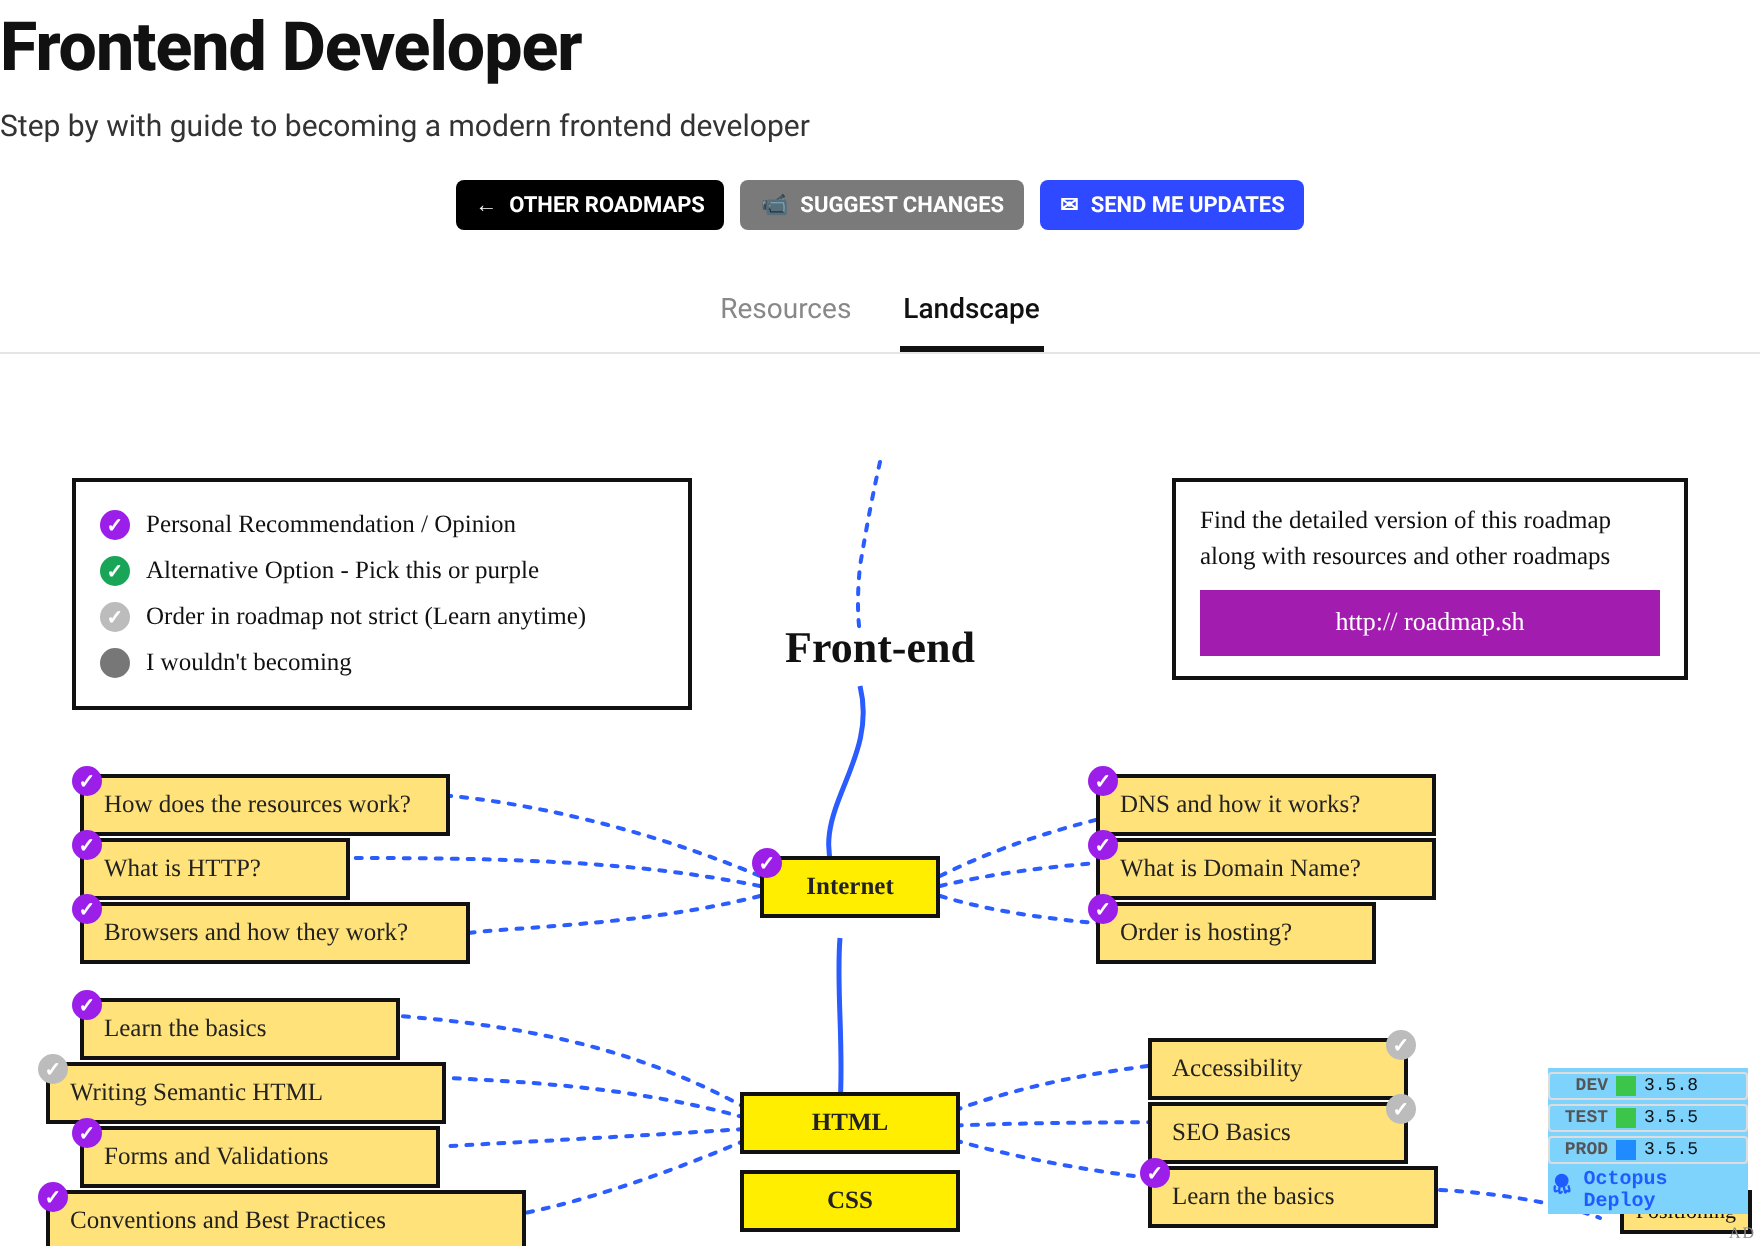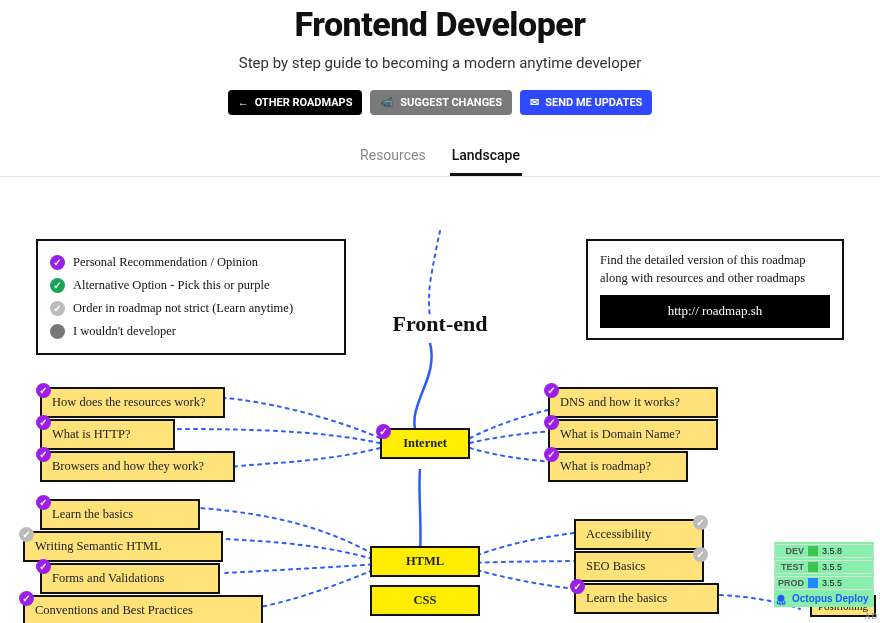--- a/index.html
+++ b/index.html
@@ -1,17 +1,17 @@
 <!DOCTYPE html>
 <html><head>
   <meta charset="utf-8">
   <style>
     * { margin: 0; padding: 0; box-sizing: border-box; }
     body { font-family: -apple-system, BlinkMacSystemFont, "Segoe UI", Roboto, sans-serif; background: #fff; color: #111; width: 880px; height: 623px; overflow: hidden; position: relative; }
-    .header { text-align: center; padding-top: 4px; }
+    .header { text-align: left; padding-top: 4px; }
     .title { font-size: 34px; font-weight: 800; letter-spacing: -0.5px; }
     .subtitle { margin-top: 10px; font-size: 15px; color: #333; }
     .btn-row { display: flex; justify-content: center; gap: 8px; margin-top: 18px; }
     .pill { display: inline-flex; align-items: center; gap: 6px; font-size: 11px; font-weight: 700; padding: 6px 10px; border-radius: 4px; color: #fff; cursor: pointer; }
     .pill.black { background: #000; }
     .pill.gray  { background: #7a7a7a; }
     .pill.blue  { background: #2e49ff; }
     .tabs { display: flex; justify-content: center; gap: 22px; margin-top: 24px; border-bottom: 1px solid #e5e5e5; }
     .tab { font-size: 14px; padding: 8px 2px 10px; color: #888; cursor: pointer; }
     .tab.active { color: #111; border-bottom: 3px solid #111; font-weight: 500; }
@@ -19,48 +19,48 @@
     
     .box { position: absolute; border: 2px solid #111; background: #fff; }
     .legend { top: 56px; left: 36px; width: 310px; padding: 10px 12px; }
     .legend-row { display: flex; align-items: center; gap: 8px; font-size: 12.5px; color: #111; padding: 4px 0; }
     .dot { width: 15px; height: 15px; border-radius: 50%; display: inline-flex; align-items: center; justify-content: center; color: #fff; font-size: 10px; font-weight: 700; }
     .dot.purple { background: #9b1fe8; }
     .dot.green  { background: #18a558; }
     .dot.lgray  { background: #bcbcbc; }
     .dot.dgray  { background: #777; }
     .promo { top: 56px; right: 36px; width: 258px; padding: 10px 12px; font-size: 12.5px; line-height: 1.45; margin-left: 41px; }
-    .promo-btn { display: block; text-align: center; margin-top: 8px; background: #000000; color: #fff; padding: 7px 0; font-size: 13px; cursor: pointer; font-family: inherit; }
+    .promo-btn { display: block; text-align: center; margin-top: 8px; background: #a21caf; color: #fff; padding: 7px 0; font-size: 13px; cursor: pointer; font-family: inherit; }
     .centerlabel { position: absolute; top: 128px; left: 50%; transform: translateX(-50%); font-size: 22px; font-weight: 700; font-family: "Comic Sans MS", cursive; }
     
     .node { position: absolute; border: 2px solid #111; background: #ffe27a; font-size: 12.5px; padding: 6px 10px; font-family: "Comic Sans MS", cursive; color: #222; }
     .node.main { background: #ffee00; font-weight: 700; text-align: center; }
     .badge { position: absolute; width: 15px; height: 15px; border-radius: 50%; top: -6px; left: -6px; display:flex; align-items:center; justify-content:center; color:#fff; font-size:10px; font-weight:700; }
     .b-purple { background:#9b1fe8; } .b-gray { background:#bcbcbc; }
     
     svg.wires { position:absolute; top:0; left:0; width:880px; height:440px; pointer-events:none; }
     .dash { stroke:#2a5cff; stroke-width:2; stroke-dasharray:3 5; fill:none; stroke-linecap:round; }
     .solid { stroke:#2a5cff; stroke-width:2.5; fill:none; }
     
-    .ad { position:absolute; right:6px; bottom:16px; width:100px; font-family:Liberation Sans, sans-serif; font-size:9px; background:#86efac; }
+    .ad { position:absolute; right:6px; bottom:16px; width:100px; font-family:Liberation Mono, monospace; font-size:9px; background:#7dd3fc; }
     .ad-row { display:flex; align-items:center; gap:4px; margin:2px 0; padding:1px 3px; border:1px solid #ddd; border-radius:2px; }
     .ad-tag { font-weight:700; color:#555; width:26px; text-align:right; }
     .sq { width:10px; height:10px; display:inline-block; }
     .sq.g{background:#3cc54b;} .sq.b{background:#1f8bff;}
     .ad-brand { display:flex; gap:4px; color:#1f5cff; font-weight:700; margin-top:3px; font-size:10px;}
     .octo{width:14px;height:14px;}
     .ad-label{position:absolute;right:2px;bottom:2px;font-size:8px;color:#888;letter-spacing:1px;}
     .side-node{position:absolute; border:2px solid #111; background:#ffe27a; font-size:11px; padding:3px 6px; right:4px; bottom:0;}
   </style>
 </head>
 <body>
 
 <div class="header">
   <div class="title">Frontend Developer</div>
-  <div class="subtitle">Step by step guide to becoming a modern anytime developer</div>
+  <div class="subtitle">Step by with guide to becoming a modern frontend developer</div>
   <div class="btn-row">
     <div class="pill black">
         <span>←</span>
         <span>OTHER ROADMAPS</span>
       </div>
     <div class="pill gray">
         <span>📹</span>
         <span>SUGGEST CHANGES</span>
       </div>
     <div class="pill blue">
@@ -106,42 +106,42 @@
     <div class="legend-row">
         <span class="dot green">✓</span>
         <span>Alternative Option - Pick this or purple</span>
       </div>
     <div class="legend-row">
         <span class="dot lgray">✓</span>
         <span>Order in roadmap not strict (Learn anytime)</span>
       </div>
     <div class="legend-row">
         <span class="dot dgray"></span>
-        <span>I wouldn't developer</span>
+        <span>I wouldn't becoming</span>
       </div>
   </div>
 
   <div class="box promo">
     <div>Find the detailed version of this roadmap along with resources and other roadmaps</div>
     <div class="promo-btn">http:// roadmap.sh</div>
   </div>
 
   <div class="centerlabel">Front-end</div>
 
   <div class="node main" style="top:245px; left:380px; width:90px;"><span class="badge b-purple">✓</span><span>Internet</span></div>
   <div class="node main" style="top:402px; left:370px; width:110px;"><span>CSS</span></div>
   <div class="node main" style="top:363px; left:370px; width:110px;"><span>HTML</span></div>
 
   <div class="node" style="top:204px; left:40px; width:185px;"><span class="badge b-purple">✓</span><span>How does the resources work?</span></div>
   <div class="node" style="top:236px; left:40px; width:135px;"><span class="badge b-purple">✓</span><span>What is HTTP?</span></div>
   <div class="node" style="top:268px; left:40px; width:195px;"><span class="badge b-purple">✓</span><span>Browsers and how they work?</span></div>
 
   <div class="node" style="top:204px; left:548px; width:170px;"><span class="badge b-purple">✓</span><span>DNS and how it works?</span></div>
   <div class="node" style="top:236px; left:548px; width:170px;"><span class="badge b-purple">✓</span><span>What is Domain Name?</span></div>
-  <div class="node" style="top:268px; left:548px; width:140px;"><span class="badge b-purple">✓</span><span>What is roadmap?</span></div>
+  <div class="node" style="top:268px; left:548px; width:140px;"><span class="badge b-purple">✓</span><span>Order is hosting?</span></div>
 
   <div class="node" style="top:316px; left:40px; width:160px;"><span class="badge b-purple">✓</span><span>Learn the basics</span></div>
   <div class="node" style="top:348px; left:23px; width:200px;"><span class="badge b-gray">✓</span><span>Writing Semantic HTML</span></div>
   <div class="node" style="top:380px; left:40px; width:180px;"><span class="badge b-purple">✓</span><span>Forms and Validations</span></div>
   <div class="node" style="top:412px; left:23px; width:240px;"><span class="badge b-purple">✓</span><span>Conventions and Best Practices</span></div>
 
   <div class="node" style="top:336px; left:574px; width:130px;"><span class="badge b-gray" style="left:auto;right:-6px;">✓</span><span>Accessibility</span></div>
   <div class="node" style="top:368px; left:574px; width:130px;"><span class="badge b-gray" style="left:auto;right:-6px;">✓</span><span>SEO Basics</span></div>
   <div class="node" style="top:400px; left:574px; width:145px;"><span class="badge b-purple">✓</span><span>Learn the basics</span></div>
 

